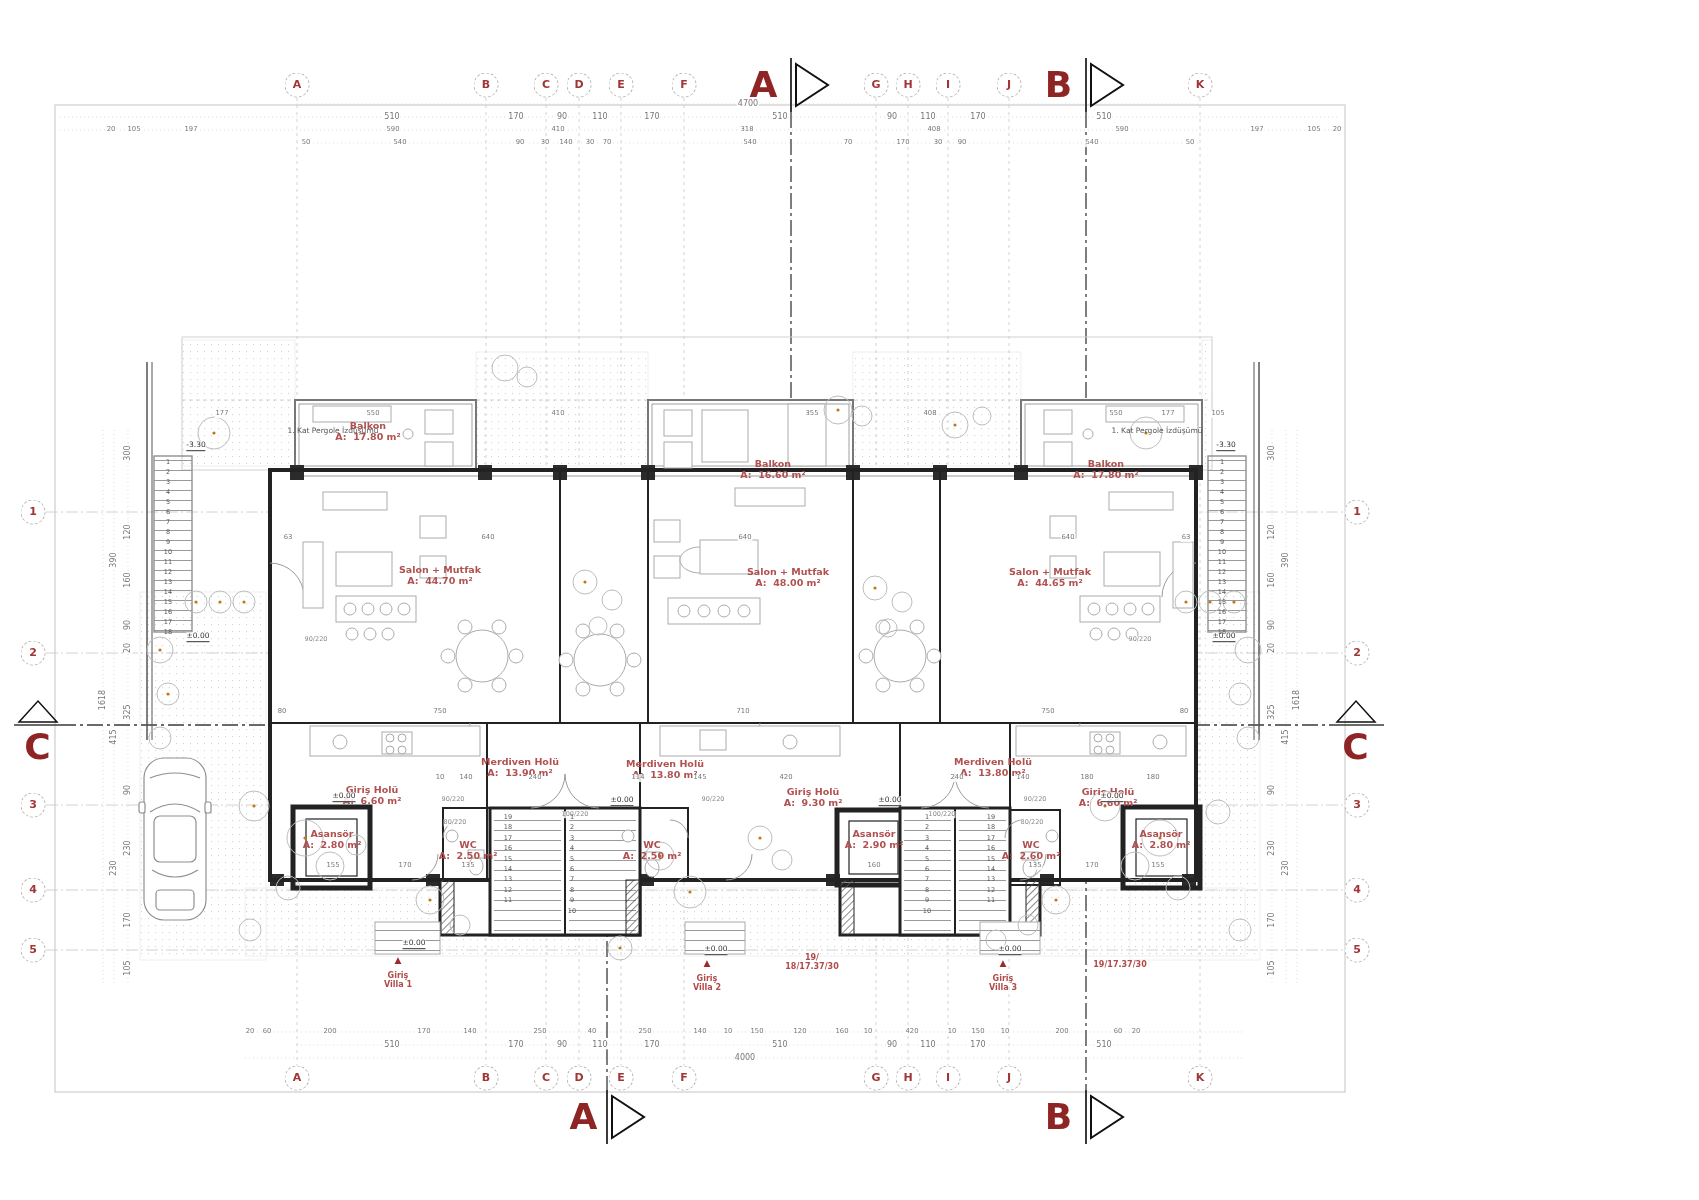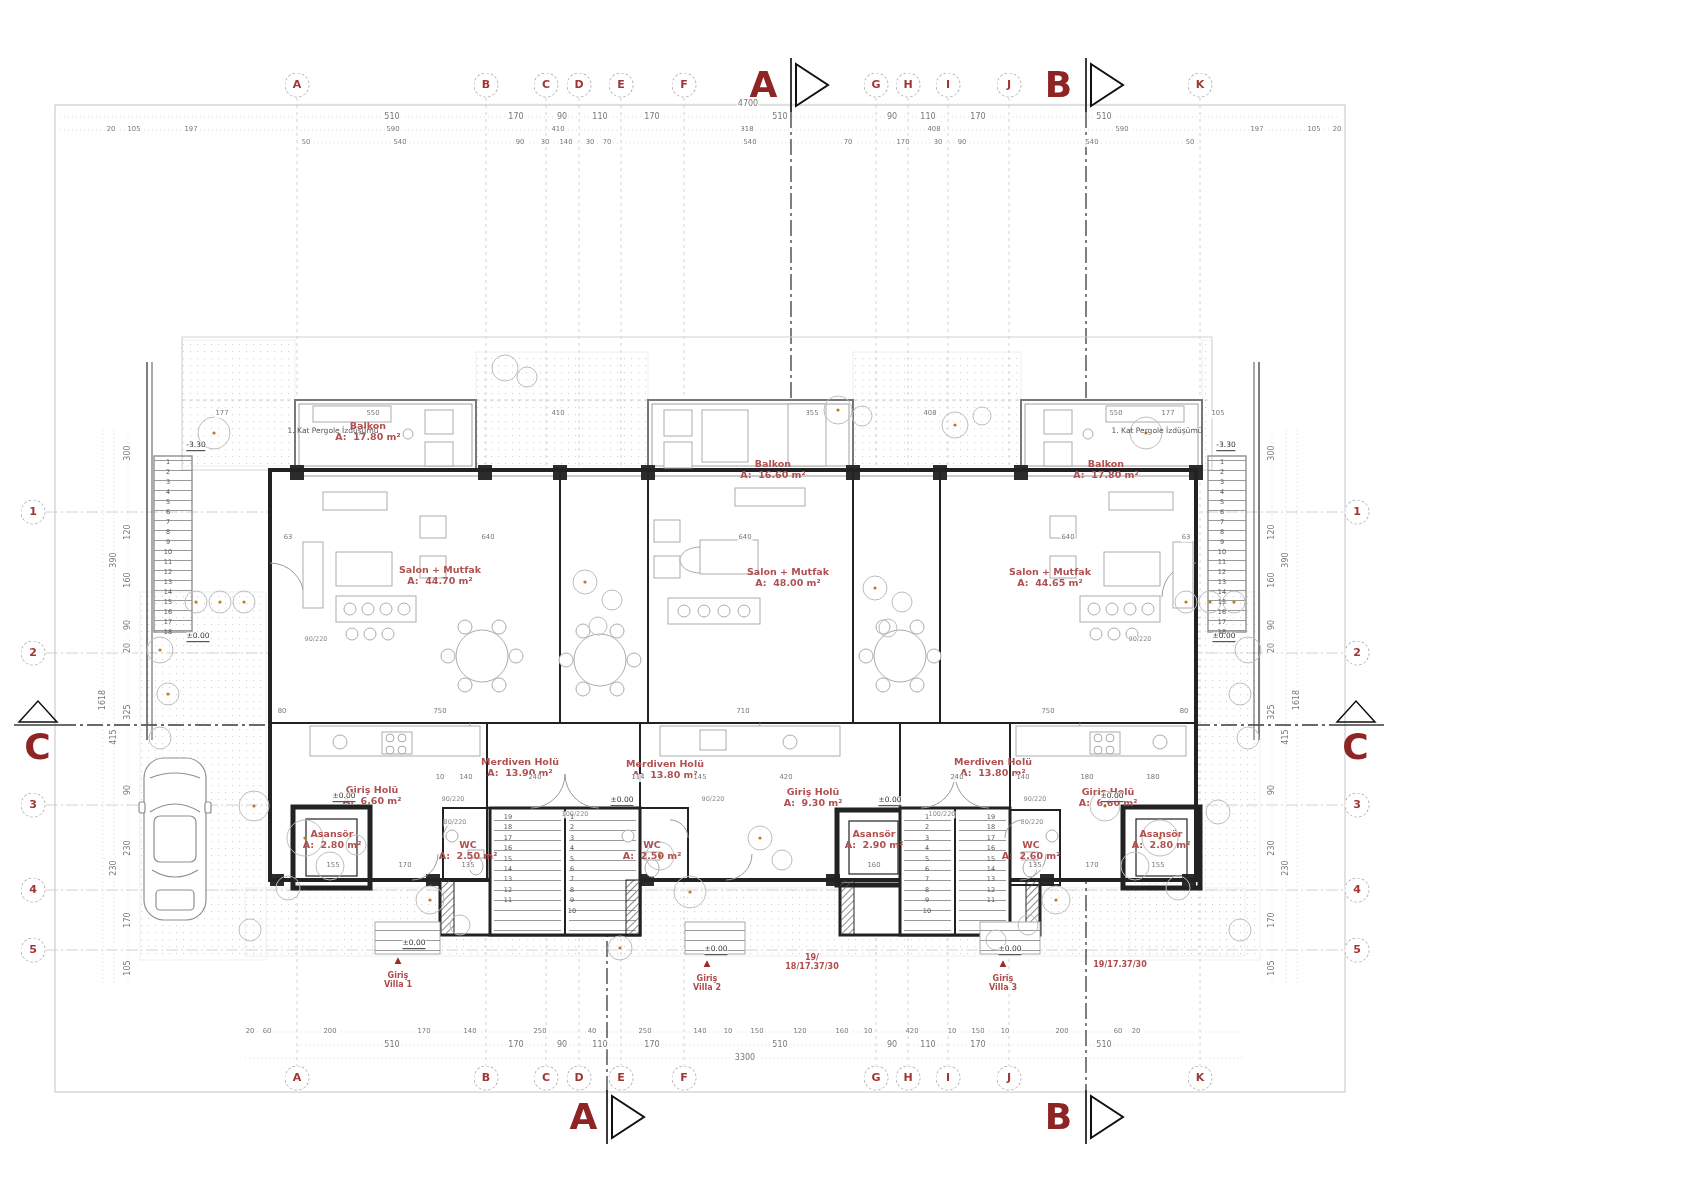--- a/index.html
+++ b/index.html
@@ -592,21 +592,21 @@
       <div class="lab dim" style="left: 392px; top: 1045px;">510</div>
       <div class="lab dim" style="left: 516px; top: 1045px;">170</div>
       <div class="lab dim" style="left: 562px; top: 1045px;">90</div>
       <div class="lab dim" style="left: 600px; top: 1045px;">110</div>
       <div class="lab dim" style="left: 652px; top: 1045px;">170</div>
       <div class="lab dim" style="left: 780px; top: 1045px;">510</div>
       <div class="lab dim" style="left: 892px; top: 1045px;">90</div>
       <div class="lab dim" style="left: 928px; top: 1045px;">110</div>
       <div class="lab dim" style="left: 978px; top: 1045px;">170</div>
       <div class="lab dim" style="left: 1104px; top: 1045px;">510</div>
-      <div class="lab dim" style="left: 745px; top: 1058px;">3300</div>
+      <div class="lab dim" style="left: 745px; top: 1058px;">4000</div>
       <div class="lab dim vert" style="left: 128px; top: 453px;">300</div>
       <div class="lab dim vert" style="left: 128px; top: 532px;">120</div>
       <div class="lab dim vert" style="left: 128px; top: 580px;">160</div>
       <div class="lab dim vert" style="left: 128px; top: 625px;">90</div>
       <div class="lab dim vert" style="left: 128px; top: 648px;">20</div>
       <div class="lab dim vert" style="left: 128px; top: 712px;">325</div>
       <div class="lab dim vert" style="left: 128px; top: 790px;">90</div>
       <div class="lab dim vert" style="left: 128px; top: 848px;">230</div>
       <div class="lab dim vert" style="left: 128px; top: 920px;">170</div>
       <div class="lab dim vert" style="left: 128px; top: 968px;">105</div>

